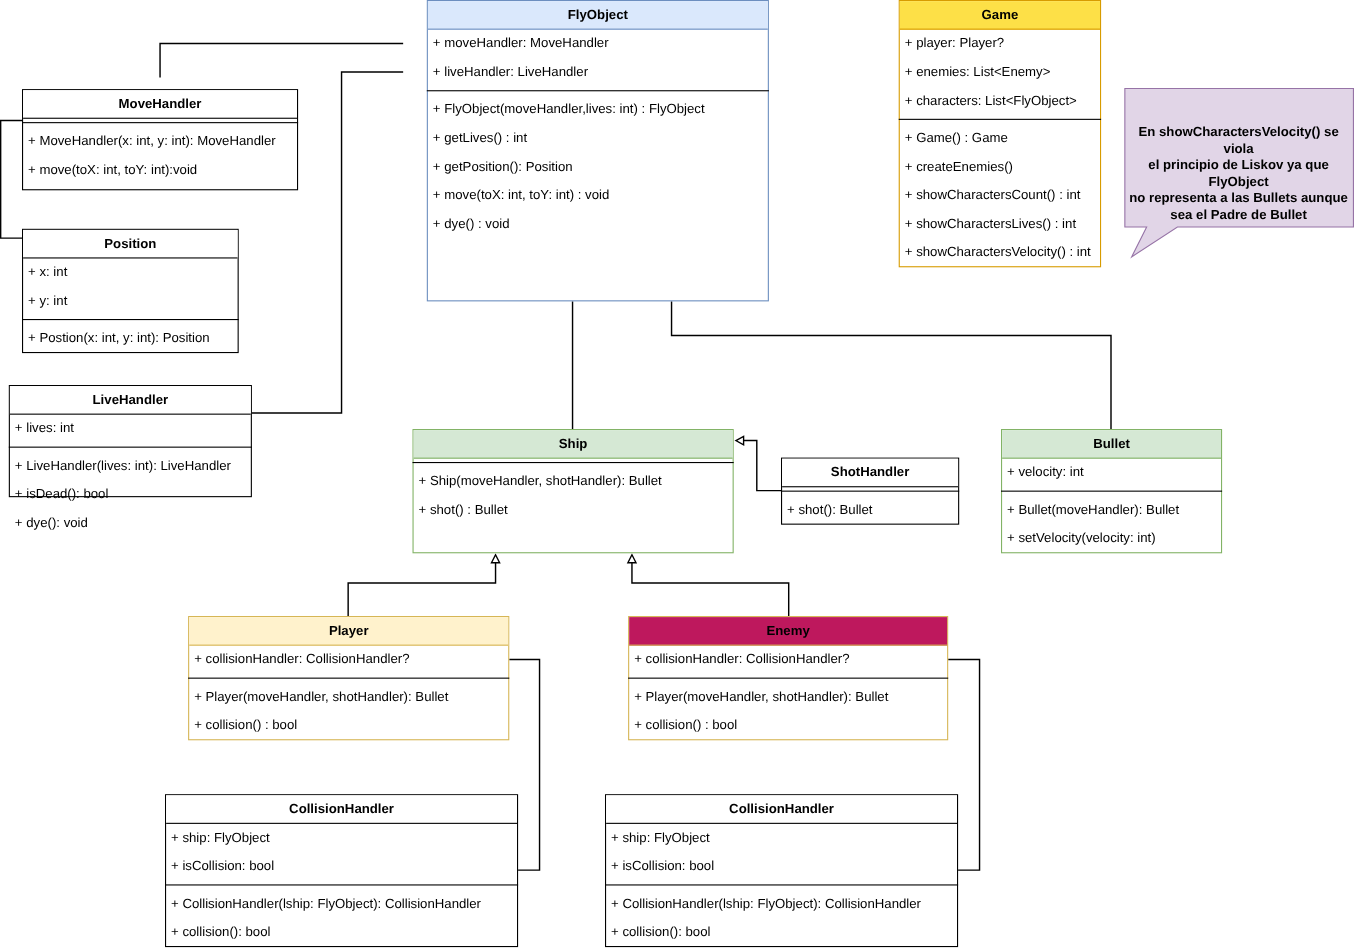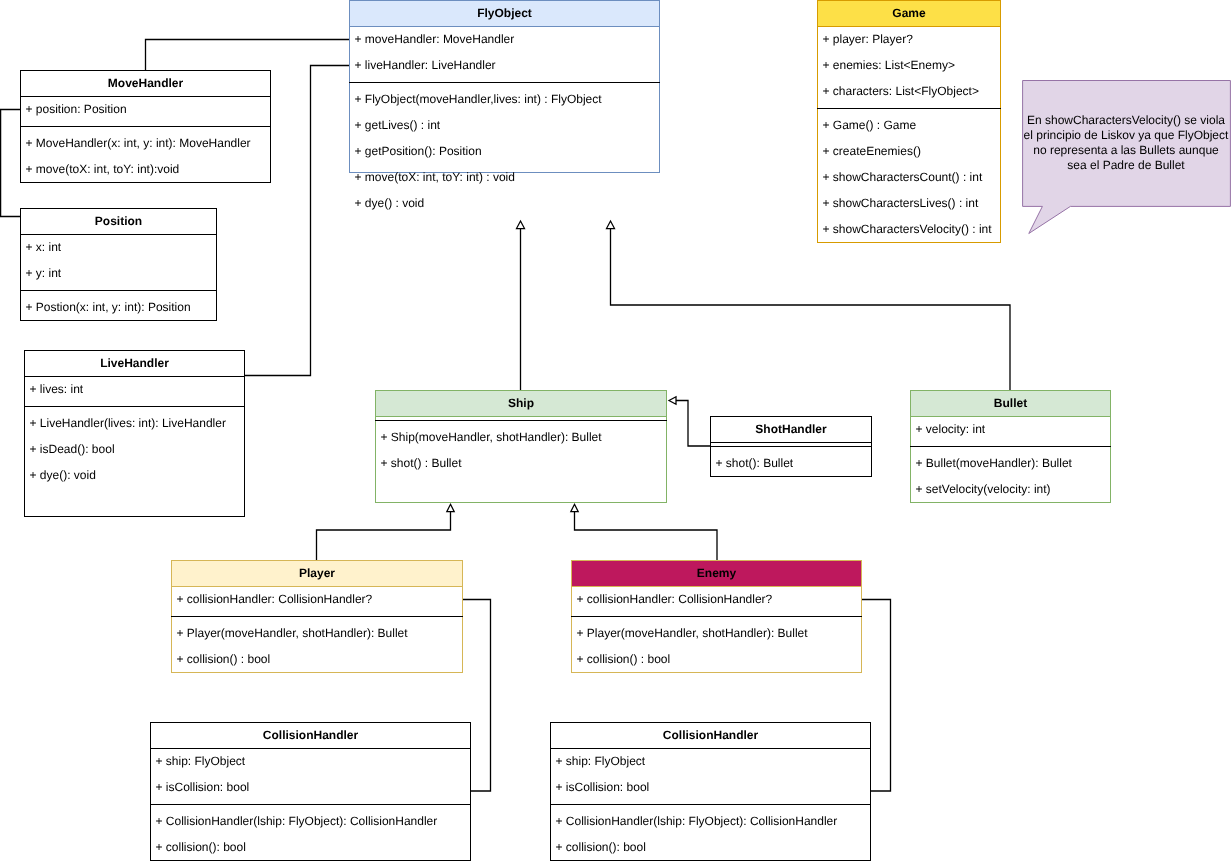--- a/index.html
+++ b/index.html
@@ -53,21 +53,21 @@
   </g>
   <g fill="#ffffff" stroke="#000000" stroke-width="1.25" stroke-linejoin="miter" stroke-miterlimit="4">
     <path d="M 520.5 221 L 524.5 228.5 L 516.5 228.5 Z"></path>
     <path d="M 610.5 221 L 614.5 228.5 L 606.5 228.5 Z"></path>
     <path d="M 669 400.5 L 676 396.7 L 676 404.3 Z"></path>
     <path d="M 450.5 504.3 L 454.2 511.6 L 446.8 511.6 Z"></path>
     <path d="M 574.5 504.3 L 578.2 511.6 L 570.8 511.6 Z"></path>
   </g>
 </svg>
 
-<div class="cls" style="left:349px;top:0px;width:311px;height:173px;border-color:#6c8ebf">
+<div class="cls" style="left:388px;top:0px;width:311px;height:274px;border-color:#6c8ebf">
 <div class="hdr" style="background:#dae8fc;border-bottom-color:#6c8ebf">
         <span>FlyObject</span>
       </div>
 <div class="sec">
 <div class="row">+ moveHandler: MoveHandler</div>
 <div class="row">+ liveHandler: LiveHandler</div>
 </div>
 <div class="div"></div>
 <div class="sec">
 <div class="row">+ FlyObject(moveHandler,lives: int) : FlyObject</div>
@@ -88,47 +88,44 @@
 </div>
 <div class="div"></div>
 <div class="sec">
 <div class="row">+ Game() : Game</div>
 <div class="row">+ createEnemies()</div>
 <div class="row">+ showCharactersCount() : int</div>
 <div class="row">+ showCharactersLives() : int</div>
 <div class="row">+ showCharactersVelocity() : int</div>
 </div>
 </div>
-<div class="cls" style="left:20px;top:70px;width:251px;height:113px;border-color:#000000">
+<div class="cls" style="left:20px;top:81px;width:251px;height:92px;border-color:#000000">
 <div class="hdr" style="background:#ffffff;border-bottom-color:#000000">
         <span>MoveHandler</span>
       </div>
-<div class="sec">
-<div class="row">+ position: Position</div>
-</div>
 <div class="div"></div>
 <div class="sec">
 <div class="row">+ MoveHandler(x: int, y: int): MoveHandler</div>
 <div class="row">+ move(toX: int, toY: int):void</div>
 </div>
 </div>
 <div class="cls" style="left:20px;top:208px;width:197px;height:113px;border-color:#000000">
 <div class="hdr" style="background:#ffffff;border-bottom-color:#000000">
         <span>Position</span>
       </div>
 <div class="sec">
 <div class="row">+ x: int</div>
 <div class="row">+ y: int</div>
 </div>
 <div class="div"></div>
 <div class="sec">
 <div class="row">+ Postion(x: int, y: int): Position</div>
 </div>
 </div>
-<div class="cls" style="left:24px;top:350px;width:221px;height:167px;border-color:#000000">
+<div class="cls" style="left:8px;top:350px;width:221px;height:102px;border-color:#000000">
 <div class="hdr" style="background:#ffffff;border-bottom-color:#000000">
         <span>LiveHandler</span>
       </div>
 <div class="sec">
 <div class="row">+ lives: int</div>
 </div>
 <div class="div"></div>
 <div class="sec">
 <div class="row">+ LiveHandler(lives: int): LiveHandler</div>
 <div class="row">+ isDead(): bool</div>
@@ -214,21 +211,21 @@
 <div class="sec">
 <div class="row">+ ship: FlyObject</div>
 <div class="row">+ isCollision: bool</div>
 </div>
 <div class="div"></div>
 <div class="sec">
 <div class="row">+ CollisionHandler(lship: FlyObject): CollisionHandler</div>
 <div class="row">+ collision(): bool</div>
 </div>
 </div>
-<div class="note" style="left:1022px;top:80px;width:208px;height:126px;">
+<div class="note" style="left:1022px;top:80px;width:208px;height:126px;font-weight:bold;">
   <svg class="note-shape" viewBox="0 0 212 158" width="212" height="158" style="position:absolute;left:0;top:0;overflow:visible">
     <path d="M 0.6 0.5 L 208.4 0.5 L 208.4 126.4 L 48.4 126.4 L 6.8 153.5 L 20.4 126.4 L 0.6 126.4 Z" fill="#e1d5e7" stroke="#9673a6" stroke-width="1"></path>
   </svg>
   <div class="txt" style="position:absolute;left:0;top:33px;width:208px;">
     <div>En showCharactersVelocity() se viola</div>
     <div>el principio de Liskov ya que FlyObject</div>
     <div>no representa a las Bullets aunque</div>
     <div>sea el Padre de Bullet</div>
   </div>
 </div>

